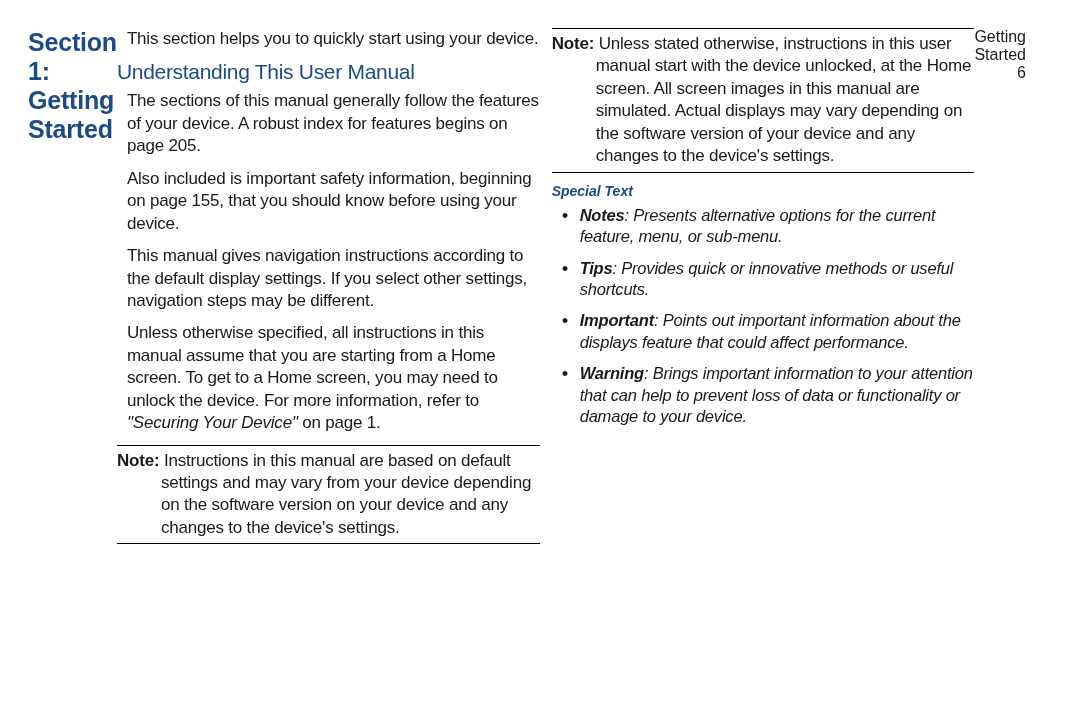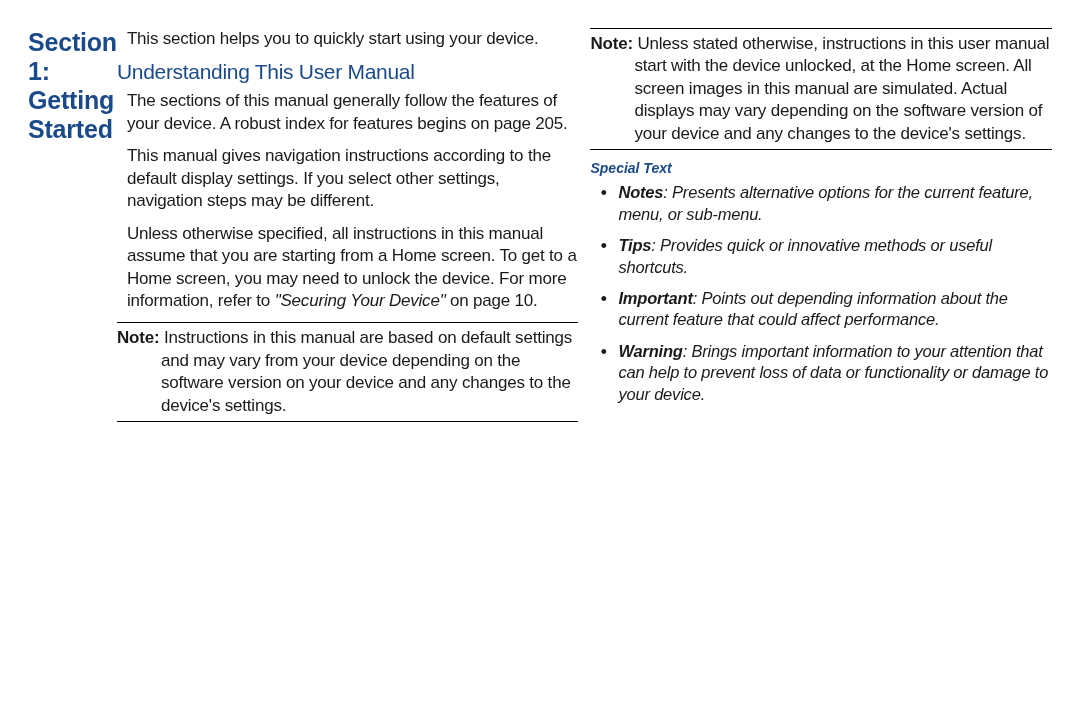--- a/index.html
+++ b/index.html
@@ -111,23 +111,24 @@
   <h1>Section 1: Getting Started</h1>
   <hr class="rule">
 
   <div class="columns">
 
     <div class="col">
       <p class="indent">This section helps you to quickly start using your device.</p>
       <h2>Understanding This User Manual</h2>
 
       <p class="indent">The sections of this manual generally follow the features of your device. A robust index for features begins on page 205.</p>
+      <p class="indent">Also included is important safety information, beginning on page 155, that you should know before using your device.</p>
       <p class="indent">This manual gives navigation instructions according to the default display settings. If you select other settings, navigation steps may be different.</p>
       <p class="indent">
-        <span>Unless otherwise specified, all instructions in this manual assume that you are starting from a Home screen. To get to a Home screen, you may need to unlock the device. For more information, refer to </span><span class="ref-italic">"Securing Your Device"</span><span> on page 10.</span>
+        <span>Unless otherwise specified, all instructions in this manual assume that you are starting from a Home screen. To get to a Home screen, you may need to unlock the device. For more information, refer to </span><span class="ref-italic">"Securing Your Device"</span><span> on page 1.</span>
       </p>
 
       <hr class="thin-rule">
       <div class="note-block">
         <p class="hang ncond">
           <b>Note:</b>
           <span>Instructions in this manual are based on default settings and may vary from your device depending on the software version on your device and any changes to the device's settings.</span>
         </p>
       </div>
       <hr class="thin-rule">
@@ -146,22 +147,26 @@
       <h3>Special Text</h3>
 
       <ul class="indent">
         <li>
           <span class="li-label">Notes</span><span>: Presents alternative options for the current feature, menu, or sub-menu.</span>
         </li>
         <li>
           <span class="li-label">Tips</span><span>: Provides quick or innovative methods or useful shortcuts.</span>
         </li>
         <li>
-          <span class="li-label">Important</span><span>: Points out depending information about the current feature that could affect performance.</span>
+          <span class="li-label">Important</span><span>: Points out important information about the displays feature that could affect performance.</span>
         </li>
         <li>
           <span class="li-label">Warning</span><span>: Brings important information to your attention that can help to prevent loss of data or functionality or damage to your device.</span>
         </li>
       </ul>
     </div>
   </div>
 
+  <div class="footer">
+    <span>Getting Started</span>
+    <span class="pg">6</span>
+  </div>
 </div>
 
 </body></html>

